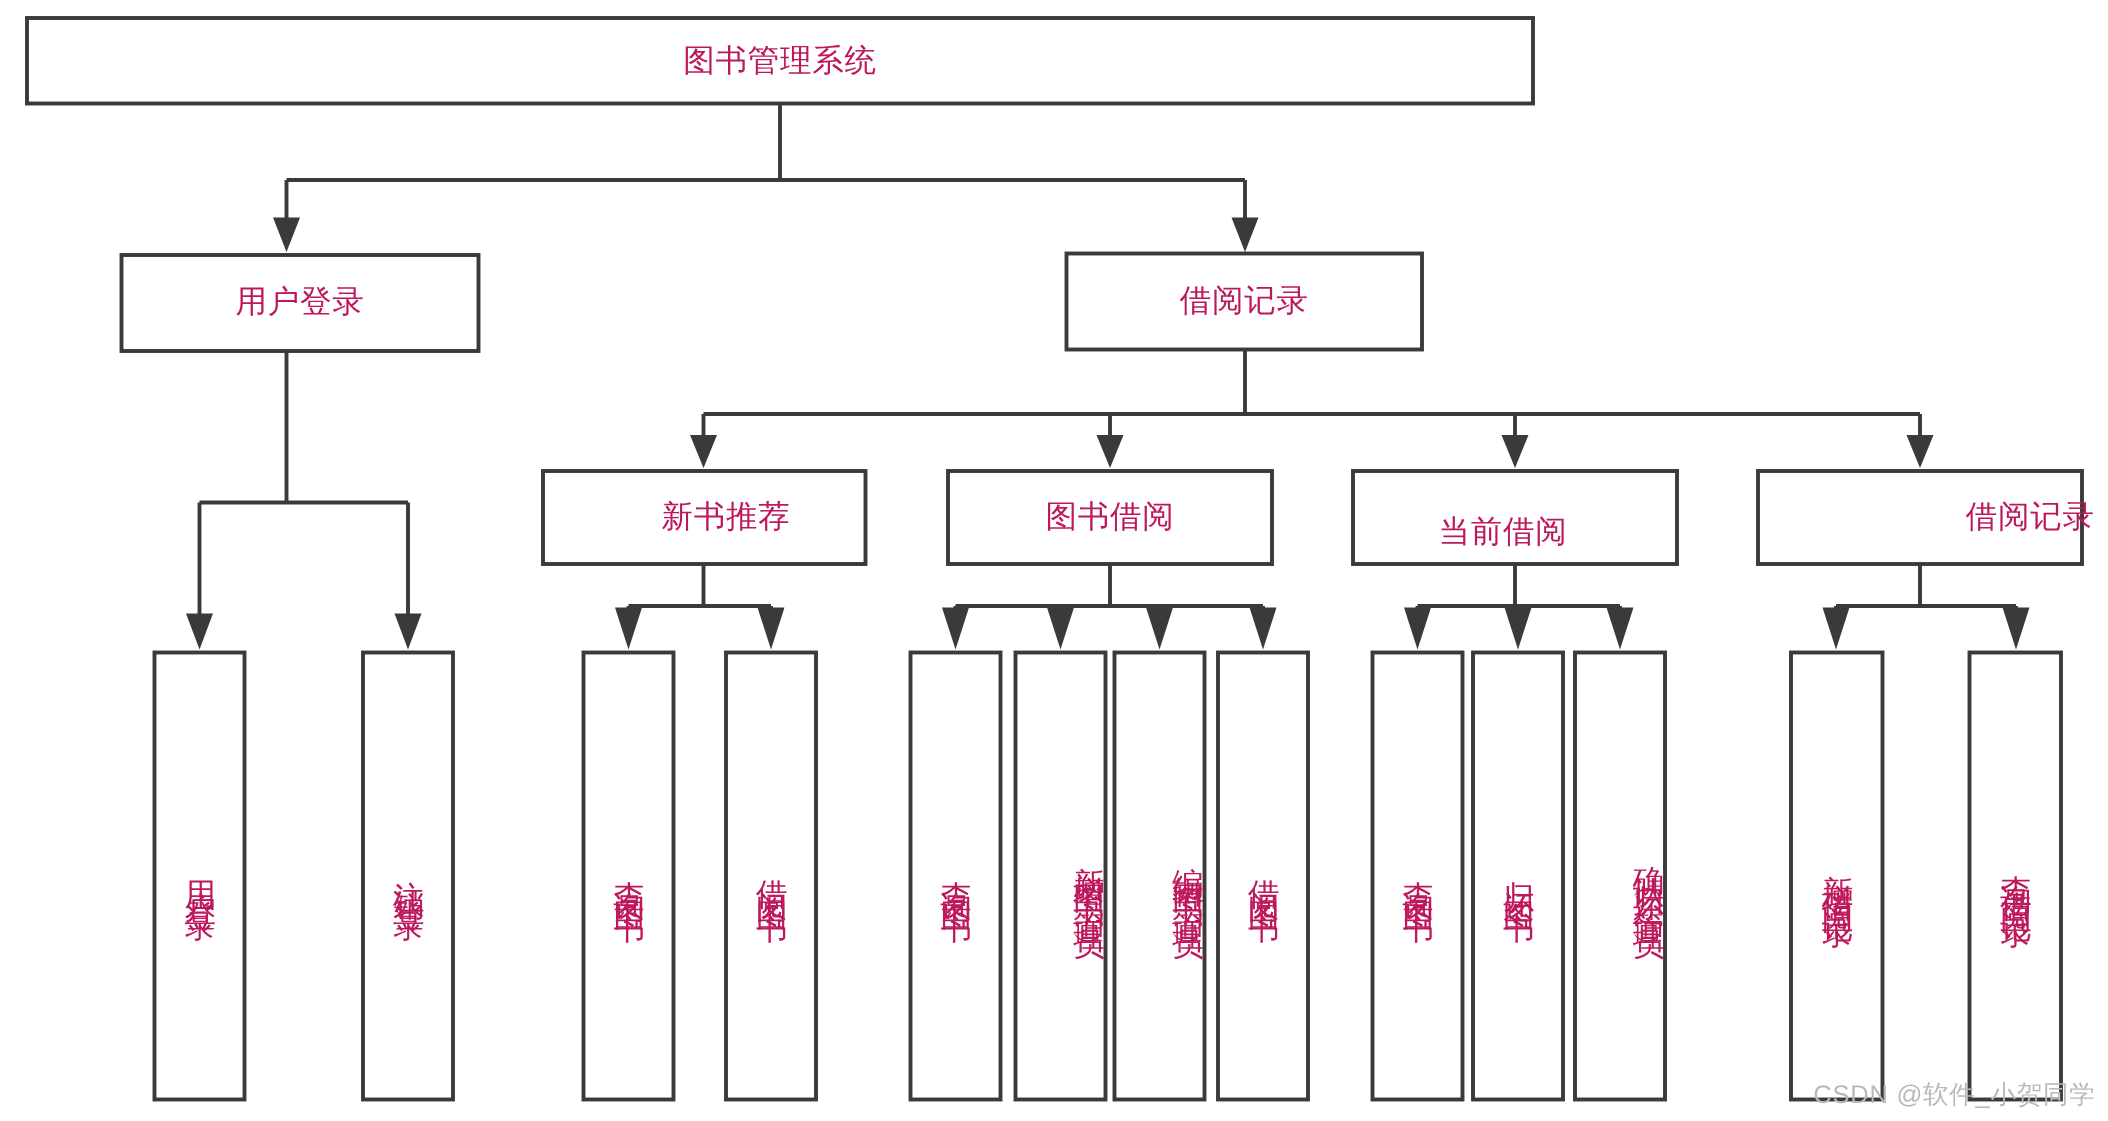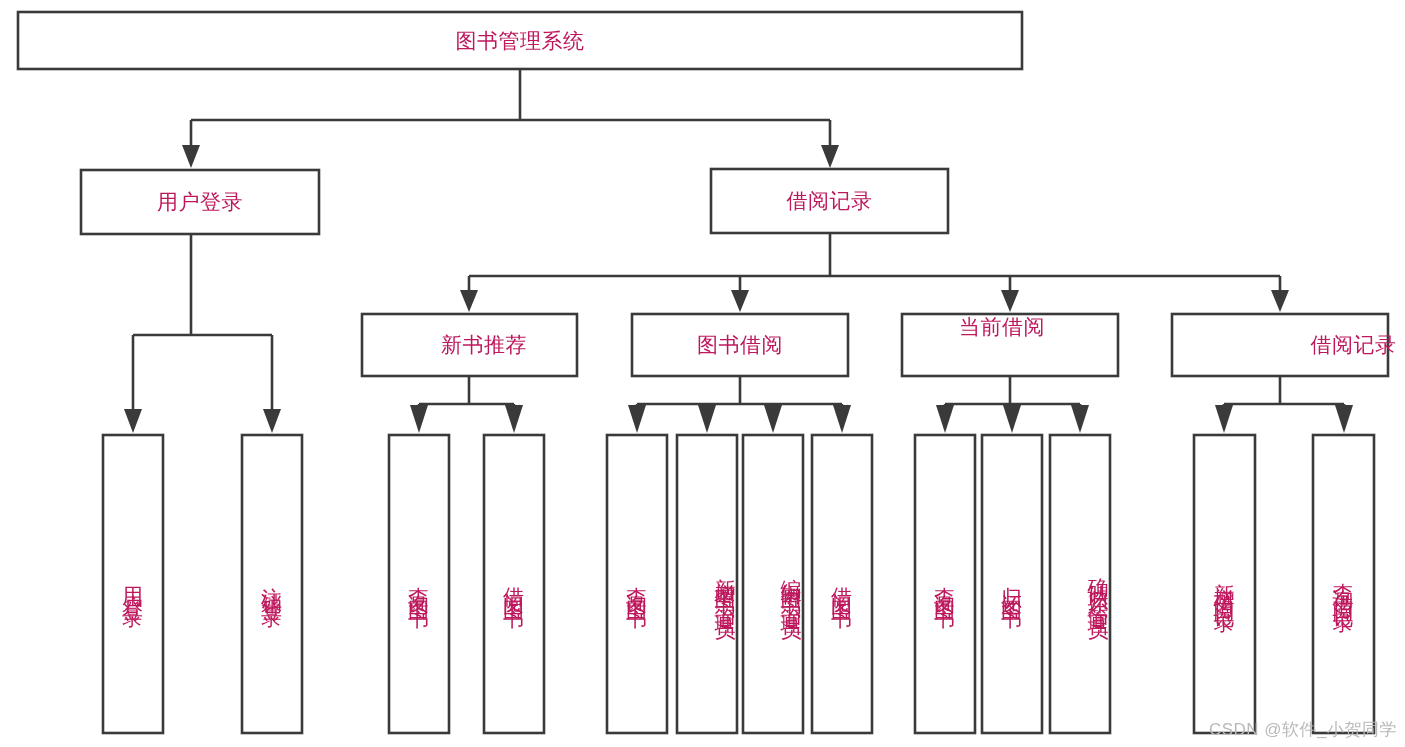--- a/index.html
+++ b/index.html
@@ -180,21 +180,21 @@
     </g>
   </svg>
 
   <div class="node-label horiz" style="left:18px; top:12px; width:1004px; height:57px;">图书管理系统</div>
 
   <div class="node-label horiz" style="left:81px; top:170px; width:238px; height:64px;">用户登录</div>
   <div class="node-label horiz" style="left:711px; top:169px; width:237px; height:64px;">借阅记录</div>
 
   <div class="node-label horiz" style="left:362px; top:314px; width:244px; height:62px;">新书推荐</div>
   <div class="node-label horiz" style="left:632px; top:314px; width:216px; height:62px;">图书借阅</div>
-  <div class="node-label horiz" style="left:902px; top:296px; width:200px; height:62px;">当前借阅</div>
+  <div class="node-label horiz" style="left:902px; top:324px; width:200px; height:62px;">当前借阅</div>
   <div class="node-label horiz" style="left:1228px; top:314px; width:251px; height:62px;">借阅记录</div>
 
   <div class="node-label vert" style="left:103px; top:435px; width:60px; height:298px;">用户登录</div>
   <div class="node-label vert" style="left:242px; top:435px; width:60px; height:298px;">注销登录</div>
 
   <div class="node-label vert" style="left:389px; top:435px; width:60px; height:298px;">查询图书</div>
   <div class="node-label vert" style="left:484px; top:435px; width:60px; height:298px;">借阅图书</div>
 
   <div class="node-label vert" style="left:607px; top:435px; width:60px; height:298px;">查询图书</div>
   <div class="node-label vert tall" style="left:677px; top:435px; width:60px; height:298px; align-items:flex-start; padding-top:8px;">新增图书（管理员）</div>

